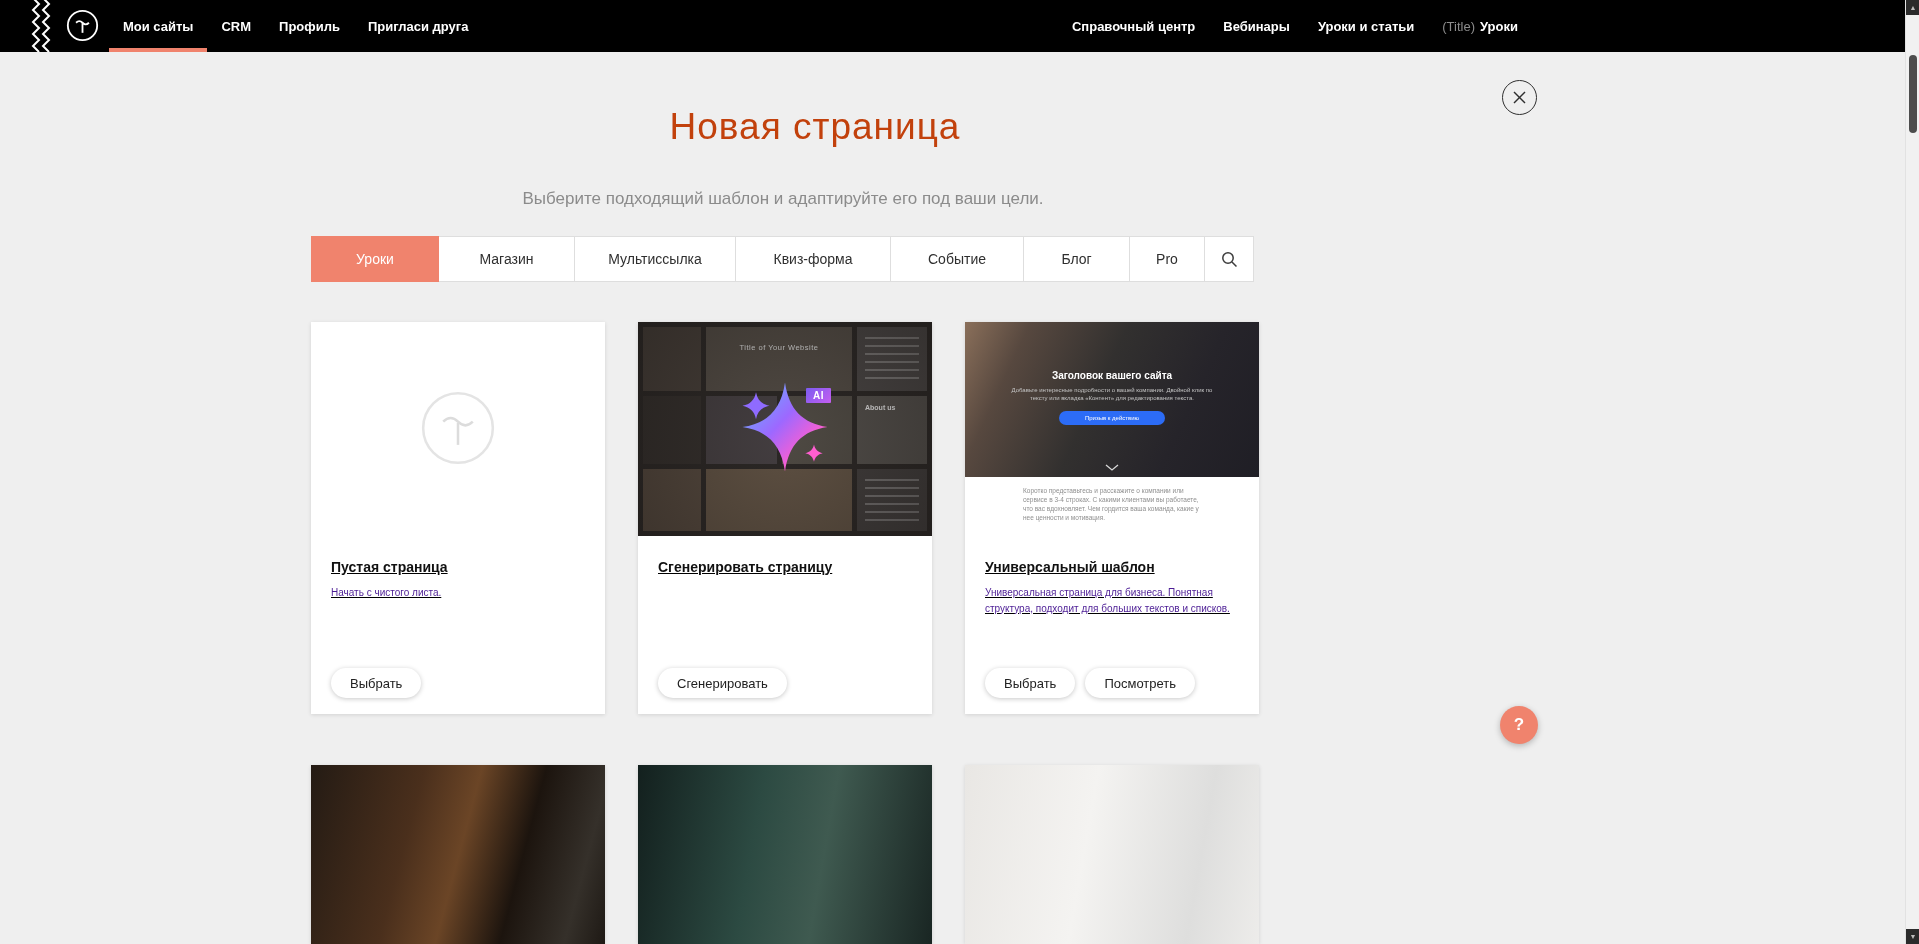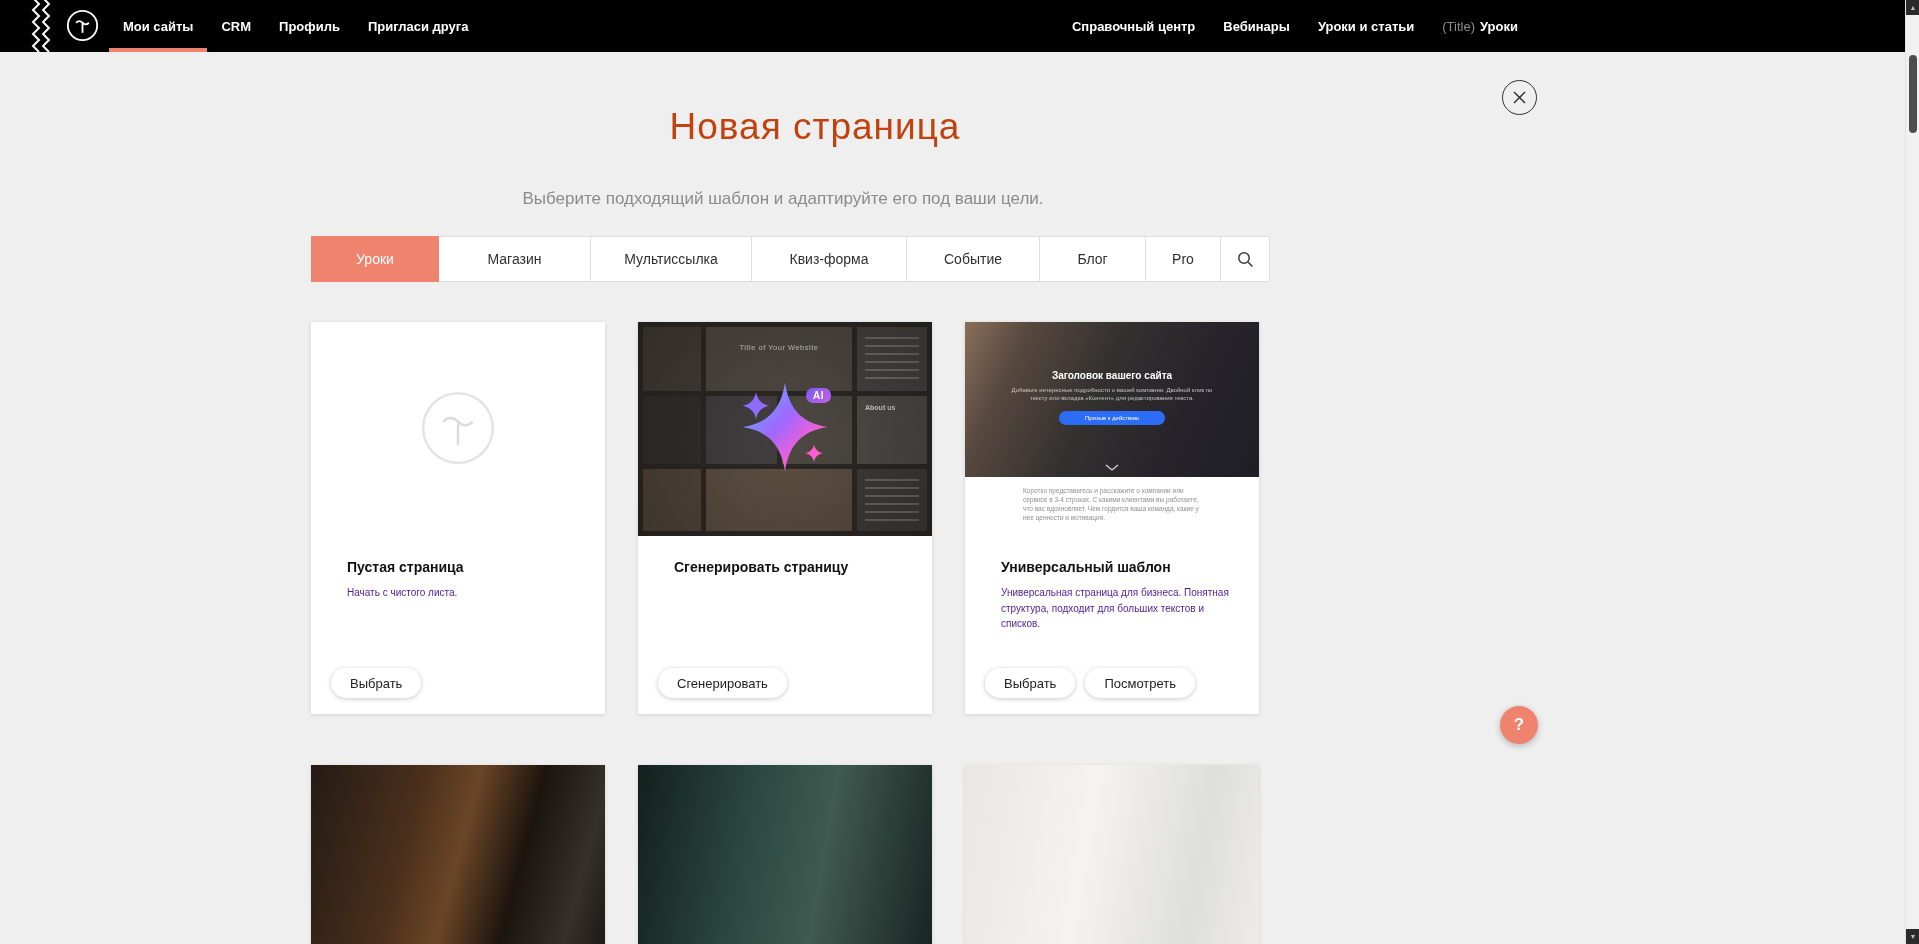--- a/index.html
+++ b/index.html
@@ -23,47 +23,47 @@
 
   
   .page-title { position:absolute; top:106px; left:0; width:1566px; text-align:center; font-size:37px; font-weight:300; letter-spacing:1px; color:#c2410c;margin-left:32px; }
   .page-subtitle { position:absolute; top:189px; left:0; width:1566px; text-align:center; font-size:17px; font-weight:300; color:#8b8b8b; }
 
   
   .tabs { position:absolute; top:236px; left:311px; height:46px; display:flex; z-index:5; }
   .tab { flex:none; display:flex; align-items:center; justify-content:center; background:#fff; border:1px solid #dedede; border-left:none; font-size:14px; color:#2f2f2f; cursor:pointer; }
   .tab:first-child { border-left:1px solid #dedede; }
   .tab.active { background:#f0836d; border-color:#f0836d; color:#fff; }
-  .tab:nth-child(1){ width:128px; } .tab:nth-child(2){ width:152px; } .tab:nth-child(3){ width:161px; }
+  .tab:nth-child(1){ width:128px; } .tab:nth-child(2){ width:136px; } .tab:nth-child(3){ width:161px; }
   .tab:nth-child(4){ width:155px; } .tab:nth-child(5){ width:133px; } .tab:nth-child(6){ width:106px; }
   .tab:nth-child(7){ width:75px; }  .tab:nth-child(8){ width:49px; }
 
   
   .cards { position:absolute; left:311px; display:flex; gap:33px; }
   .cards.row1 { top:322px; }
   .cards.row2 { top:765px; }
   .card { position:relative; width:294px; height:392px; background:#fff; box-shadow:0 1px 4px rgba(0,0,0,.12); }
-  .card-content { position:absolute; left:36px; right:20px; top:237px; }
+  .card-content { position:absolute; left:20px; right:20px; top:237px;text-decoration:underline; }
   .card-title { font-size:14px; font-weight:700; color:#111; margin-bottom:10px; }
   .card-desc { font-size:10px; line-height:1.55; color:#4c1d95; }
   .card-buttons { position:absolute; left:20px; bottom:16px; display:flex; gap:10px; }
   .pill-btn { height:30px; padding:0 19px; border:none; border-radius:16px; background:#fff; box-shadow:0 1px 5px rgba(0,0,0,.22); font-size:13px; color:#222; cursor:pointer; font-family:"Liberation Sans",sans-serif; }
 
   
   .watermark { position:absolute; left:50%; top:106px; transform:translate(-50%,-50%); width:76px; height:76px; }
 
   
   .collage { position:absolute; top:0; left:0; width:100%; height:214px; background:#2e2a28; padding:5px; display:grid; grid-template-columns:58px 1fr 1fr 70px; grid-template-rows:64px 68px 1fr; gap:5px; overflow:hidden; }
   .tile { position:relative; }
   .tile .cap { position:absolute; top:16px; left:0; right:0; text-align:center; font-size:7.5px; color:#e3e3e3; letter-spacing:.5px; }
   .tile .about { position:absolute; top:8px; left:8px; font-size:7px; font-weight:700; color:#f0f0f0; }
   .tile.lines::after { content:""; position:absolute; inset:10px 8px; background:repeating-linear-gradient(to bottom, rgba(255,255,255,.5) 0 2px, transparent 2px 8px); opacity:.55; }
   .collage-veil { position:absolute; top:0; left:0; width:100%; height:214px; background:radial-gradient(circle at 50% 55%, rgba(18,15,13,.1), rgba(18,15,13,.42)); }
   .sparkle { position:absolute; left:50%; top:107px; transform:translate(-50%,-50%); }
-  .ai-badge { position:absolute; left:168px; top:66px; padding:2px 7px; border-radius:7px; background:linear-gradient(135deg,#7b5cf0,#c55ef0); color:#fff; font-size:10px; font-weight:700; letter-spacing:.5px; }
+  .ai-badge { position:absolute; left:168px; top:66px; padding:2px 7px; border-radius:1px; background:linear-gradient(135deg,#7b5cf0,#c55ef0); color:#fff; font-size:10px; font-weight:700; letter-spacing:.5px; }
 
   
   .hero { position:absolute; top:0; left:0; width:100%; height:155px; background:linear-gradient(115deg,#8a6f5a 0%,#57483f 18%,#32302f 45%,#26242a 72%,#1f1e25 100%); text-align:center; padding-top:48px; }
   .hero-heading { font-size:10px; font-weight:700; color:#fff; }
   .hero-sub { width:218px; margin:5px auto 0; font-size:6px; line-height:8px; color:#c3c3c3; }
   .hero-cta { display:inline-block; margin-top:9px; width:106px; height:14px; line-height:14px; border-radius:7px; background:#2c6cf6; color:#fff; font-size:6px; cursor:pointer; }
   .hero-chevron { position:absolute; left:50%; bottom:6px; transform:translateX(-50%); }
   .preview-body { position:absolute; top:155px; left:0; width:100%; height:59px; background:#fff; }
   .preview-body .tiny { width:178px; margin:9px auto 0; font-size:6.5px; line-height:9px; color:#8f8f8f; }
 

